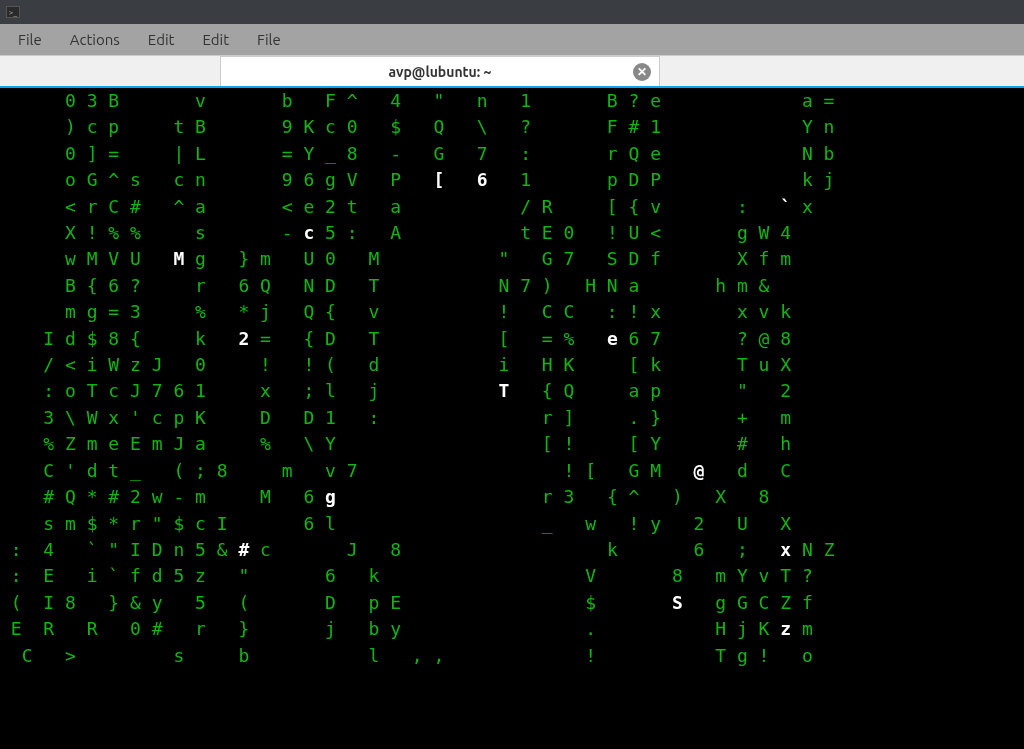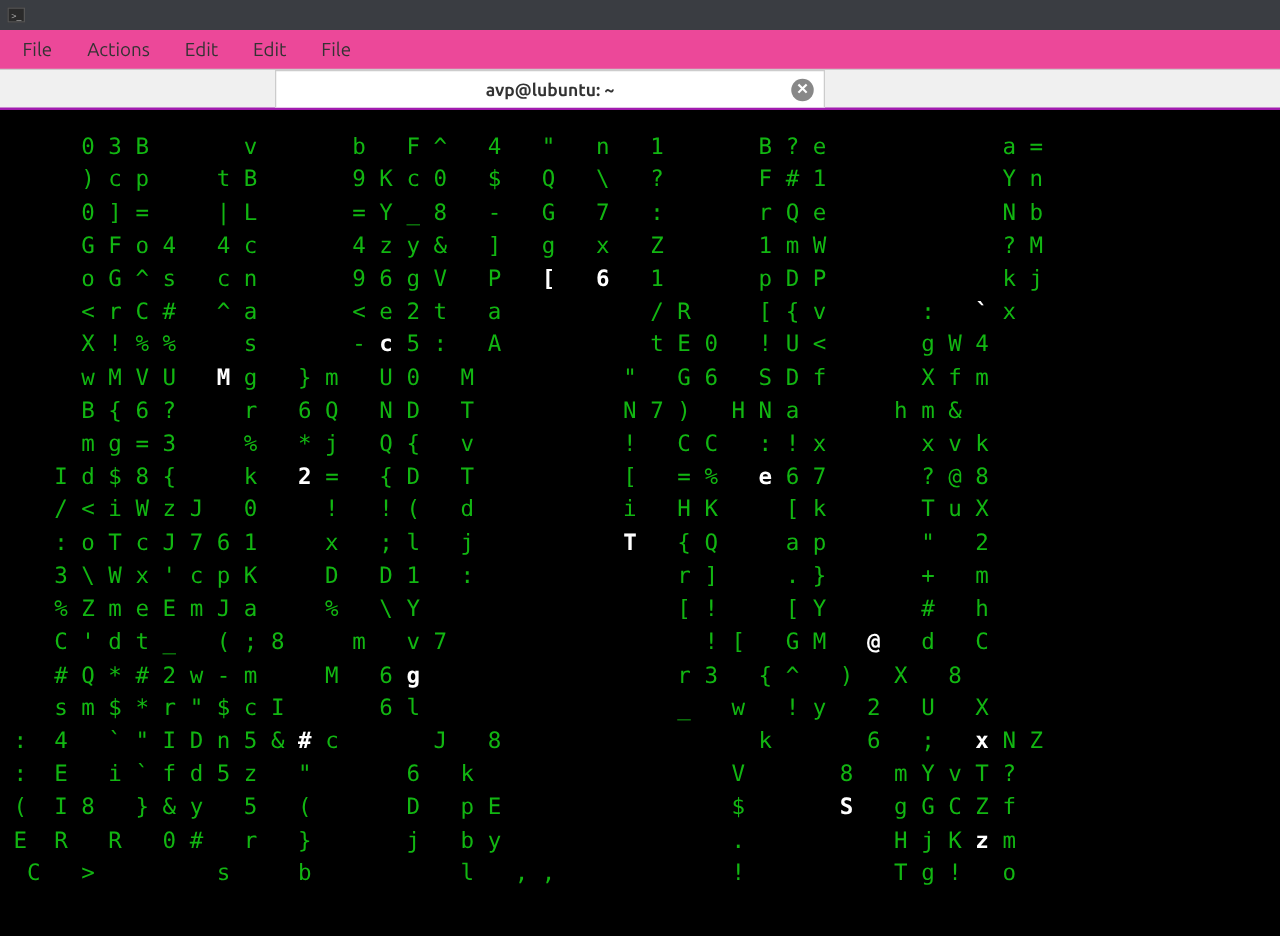--- a/index.html
+++ b/index.html
@@ -25,38 +25,38 @@
       background: #2a2a2a;
       border: 1px solid #555;
       display: inline-flex;
       align-items: center;
       justify-content: center;
       margin-right: 4px;
       font-size: 8px;
       color: #aaa;
     }
     .menubar {
-      background: #ec4899;
+      background: #a3a3a3;
       height: 32px;
       display: flex;
       align-items: center;
       padding: 0 4px;
       border-bottom: 1px solid #ccc;
       color: #333;
       font-size: 15px;
     }
     .menubar-item {
       padding: 4px 14px;
       cursor: pointer;
     }
     .tabbar {
       background: #f0f0f0;
       height: 32px;
       display: flex;
-      border-bottom: 2px solid #a21caf;
+      border-bottom: 2px solid #0ea5e9;
     }
     .tab {
       background: #fff;
       border: 1px solid #ccc;
       border-bottom: none;
       display: flex;
       align-items: center;
       padding: 0 10px;
       font-size: 14px;
       color: #333;
@@ -77,21 +77,21 @@
       display: flex;
       align-items: center;
       justify-content: center;
       font-size: 12px;
       cursor: pointer;
       line-height: 1;
     }
     .terminal {
       background: #000;
       height: calc(749px - 24px - 32px - 32px);
-      padding: 17px 0 0 0;
+      padding: 0 0 0 0;
       font-family: "DejaVu Sans Mono", "Liberation Mono", monospace;
       font-size: 18px;
       line-height: 26.4px;
       overflow: hidden;
       position: relative;
     }
     .matrix-line {
       white-space: pre;
       letter-spacing: 0;
     }
@@ -119,25 +119,24 @@
   <div class="tab">
     <span>avp@lubuntu: ~</span>
     <span class="tab-close">✕</span>
   </div>
 </div>
 
 <div class="terminal" id="terminal">
     <div class="matrix-line"><span class="g">      0 3 B       v       b   F ^   4   "   n   1       B ? e             a = </span></div>
     <div class="matrix-line"><span class="g">      ) c p     t B       9 K c 0   $   Q   \   ?       F # 1             Y n </span></div>
     <div class="matrix-line"><span class="g">      0 ] =     | L       = Y _ 8   -   G   7   :       r Q e             N b </span></div>
-    <div class="matrix-line"><span class="g">      G F o 4   4 c       4 z y &amp;   ]   g   x   Z       1 m W             ? M </span></div>
     <div class="matrix-line"><span class="g">      o G ^ s   c n       9 6 g V   P   </span><span class="wb">[   6</span><span class="g">   1       p D P             k j </span></div>
     <div class="matrix-line"><span class="g">      &lt; r C #   ^ a       &lt; e 2 t   a           / R     [ { v       :   </span><span class="wb">`</span><span class="g"> x   </span></div>
     <div class="matrix-line"><span class="g">      X ! % %     s       - </span><span class="wb">c</span><span class="g"> 5 :   A           t E 0   ! U &lt;       g W 4   </span></div>
-    <div class="matrix-line"><span class="g">      w M V U   </span><span class="wb">M</span><span class="g"> g   } m   U 0   M           "   G 6   S D f       X f m   </span></div>
+    <div class="matrix-line"><span class="g">      w M V U   </span><span class="wb">M</span><span class="g"> g   } m   U 0   M           "   G 7   S D f       X f m   </span></div>
     <div class="matrix-line"><span class="g">      B { 6 ?     r   6 Q   N D   T           N 7 )   H N a       h m &amp;   </span></div>
     <div class="matrix-line"><span class="g">      m g = 3     %   * j   Q {   v           !   C C   : ! x       x v k   </span></div>
     <div class="matrix-line"><span class="g">    I d $ 8 {     k   </span><span class="wb">2</span><span class="g"> =   { D   T           [   = %   </span><span class="wb">e</span><span class="g"> 6 7       ? @ 8   </span></div>
     <div class="matrix-line"><span class="g">    / &lt; i W z J   0     !   ! (   d           i   H K     [ k       T u X   </span></div>
     <div class="matrix-line"><span class="g">    : o T c J 7 6 1     x   ; l   j           </span><span class="wb">T</span><span class="g">   { Q     a p       "   2   </span></div>
     <div class="matrix-line"><span class="g">    3 \ W x ' c p K     D   D 1   :               r ]     . }       +   m   </span></div>
     <div class="matrix-line"><span class="g">    % Z m e E m J a     %   \ Y                   [ !     [ Y       #   h   </span></div>
     <div class="matrix-line"><span class="g">    C ' d t _   ( ; 8     m   v 7                   ! [   G M   </span><span class="wb">@</span><span class="g">   d   C   </span></div>
     <div class="matrix-line"><span class="g">    # Q * # 2 w - m     M   6 </span><span class="wb">g</span><span class="g">                   r 3   { ^   )   X   8   </span></div>
     <div class="matrix-line"><span class="g">    s m $ * r " $ c I       6 l                   _   w   ! y   2   U   X   </span></div>

